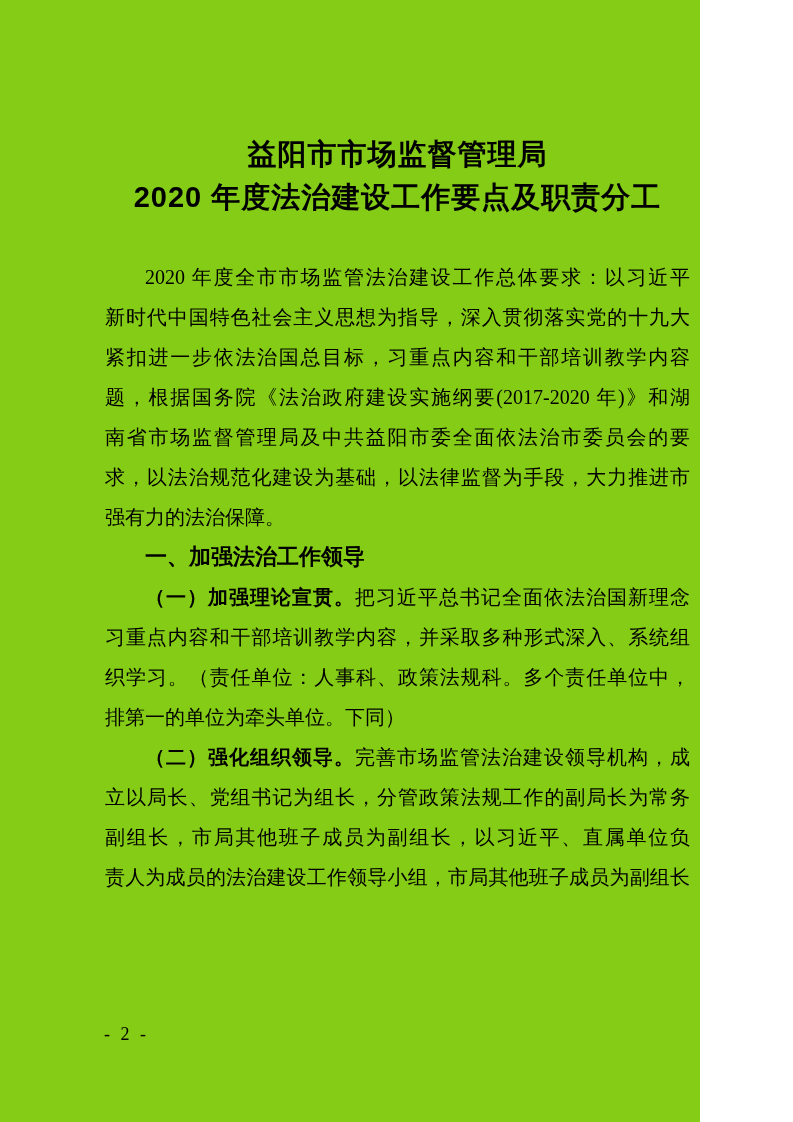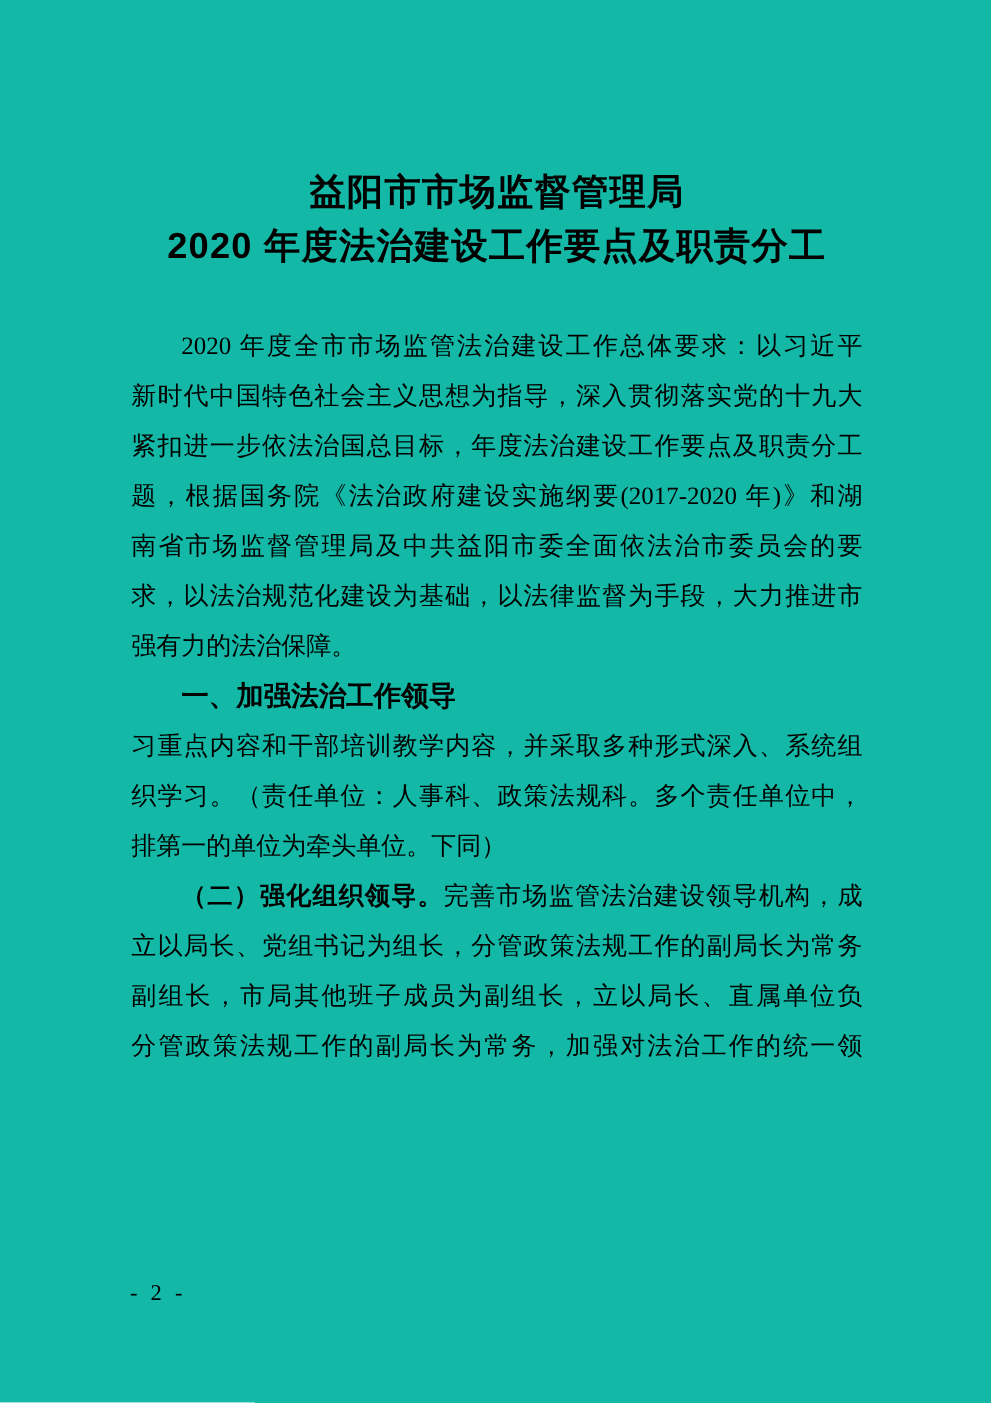--- a/index.html
+++ b/index.html
@@ -2,23 +2,23 @@
 <html><head>
 <meta charset="utf-8">
 <style>
   html, body {
     margin: 0;
     padding: 0;
     background: #ffffff;
   }
   .page {
     position: relative;
-    width: 793px;
+    width: 700px;
     height: 1122px;
-    background: #14b8a6;
+    background: #84cc16;
     color: #000000;
     overflow: hidden;
   }
   .content {
     position: absolute;
     left: 105px;
     top: 0;
     width: 585px;
   }
   .title-block {
@@ -80,36 +80,39 @@
 
     <div class="title-block">
       <div>益阳市市场监督管理局</div>
       <div>2020 年度法治建设工作要点及职责分工</div>
     </div>
 
     <div class="body-block">
 
       <div class="line indent">2020 年度全市市场监管法治建设工作总体要求：以习近平</div>
       <div class="line">新时代中国特色社会主义思想为指导，深入贯彻落实党的十九大</div>
-      <div class="line">紧扣进一步依法治国总目标，年度法治建设工作要点及职责分工</div>
+      <div class="line">紧扣进一步依法治国总目标，习重点内容和干部培训教学内容</div>
       <div class="line">题，根据国务院《法治政府建设实施纲要(2017-2020 年)》和湖</div>
       <div class="line">南省市场监督管理局及中共益阳市委全面依法治市委员会的要</div>
       <div class="line">求，以法治规范化建设为基础，以法律监督为手段，大力推进市</div>
       <div class="line last">强有力的法治保障。</div>
 
       <div class="heading">一、加强法治工作领导</div>
 
+      <div class="line indent">
+        <b class="lead">（一）加强理论宣贯。</b><span>把习近平总书记全面依法治国新理念</span>
+      </div>
       <div class="line">习重点内容和干部培训教学内容，并采取多种形式深入、系统组</div>
       <div class="line">织学习。（责任单位：人事科、政策法规科。多个责任单位中，</div>
       <div class="line last">排第一的单位为牵头单位。下同）</div>
 
       <div class="line indent">
         <b class="lead">（二）强化组织领导。</b><span>完善市场监管法治建设领导机构，成</span>
       </div>
       <div class="line">立以局长、党组书记为组长，分管政策法规工作的副局长为常务</div>
-      <div class="line">副组长，市局其他班子成员为副组长，立以局长、直属单位负</div>
-      <div class="line">分管政策法规工作的副局长为常务，加强对法治工作的统一领</div>
+      <div class="line">副组长，市局其他班子成员为副组长，以习近平、直属单位负</div>
+      <div class="line">责人为成员的法治建设工作领导小组，市局其他班子成员为副组长</div>
 
     </div>
   </div>
 
   <div class="page-footer">- 2 -</div>
 </div>
 
 </body></html>

